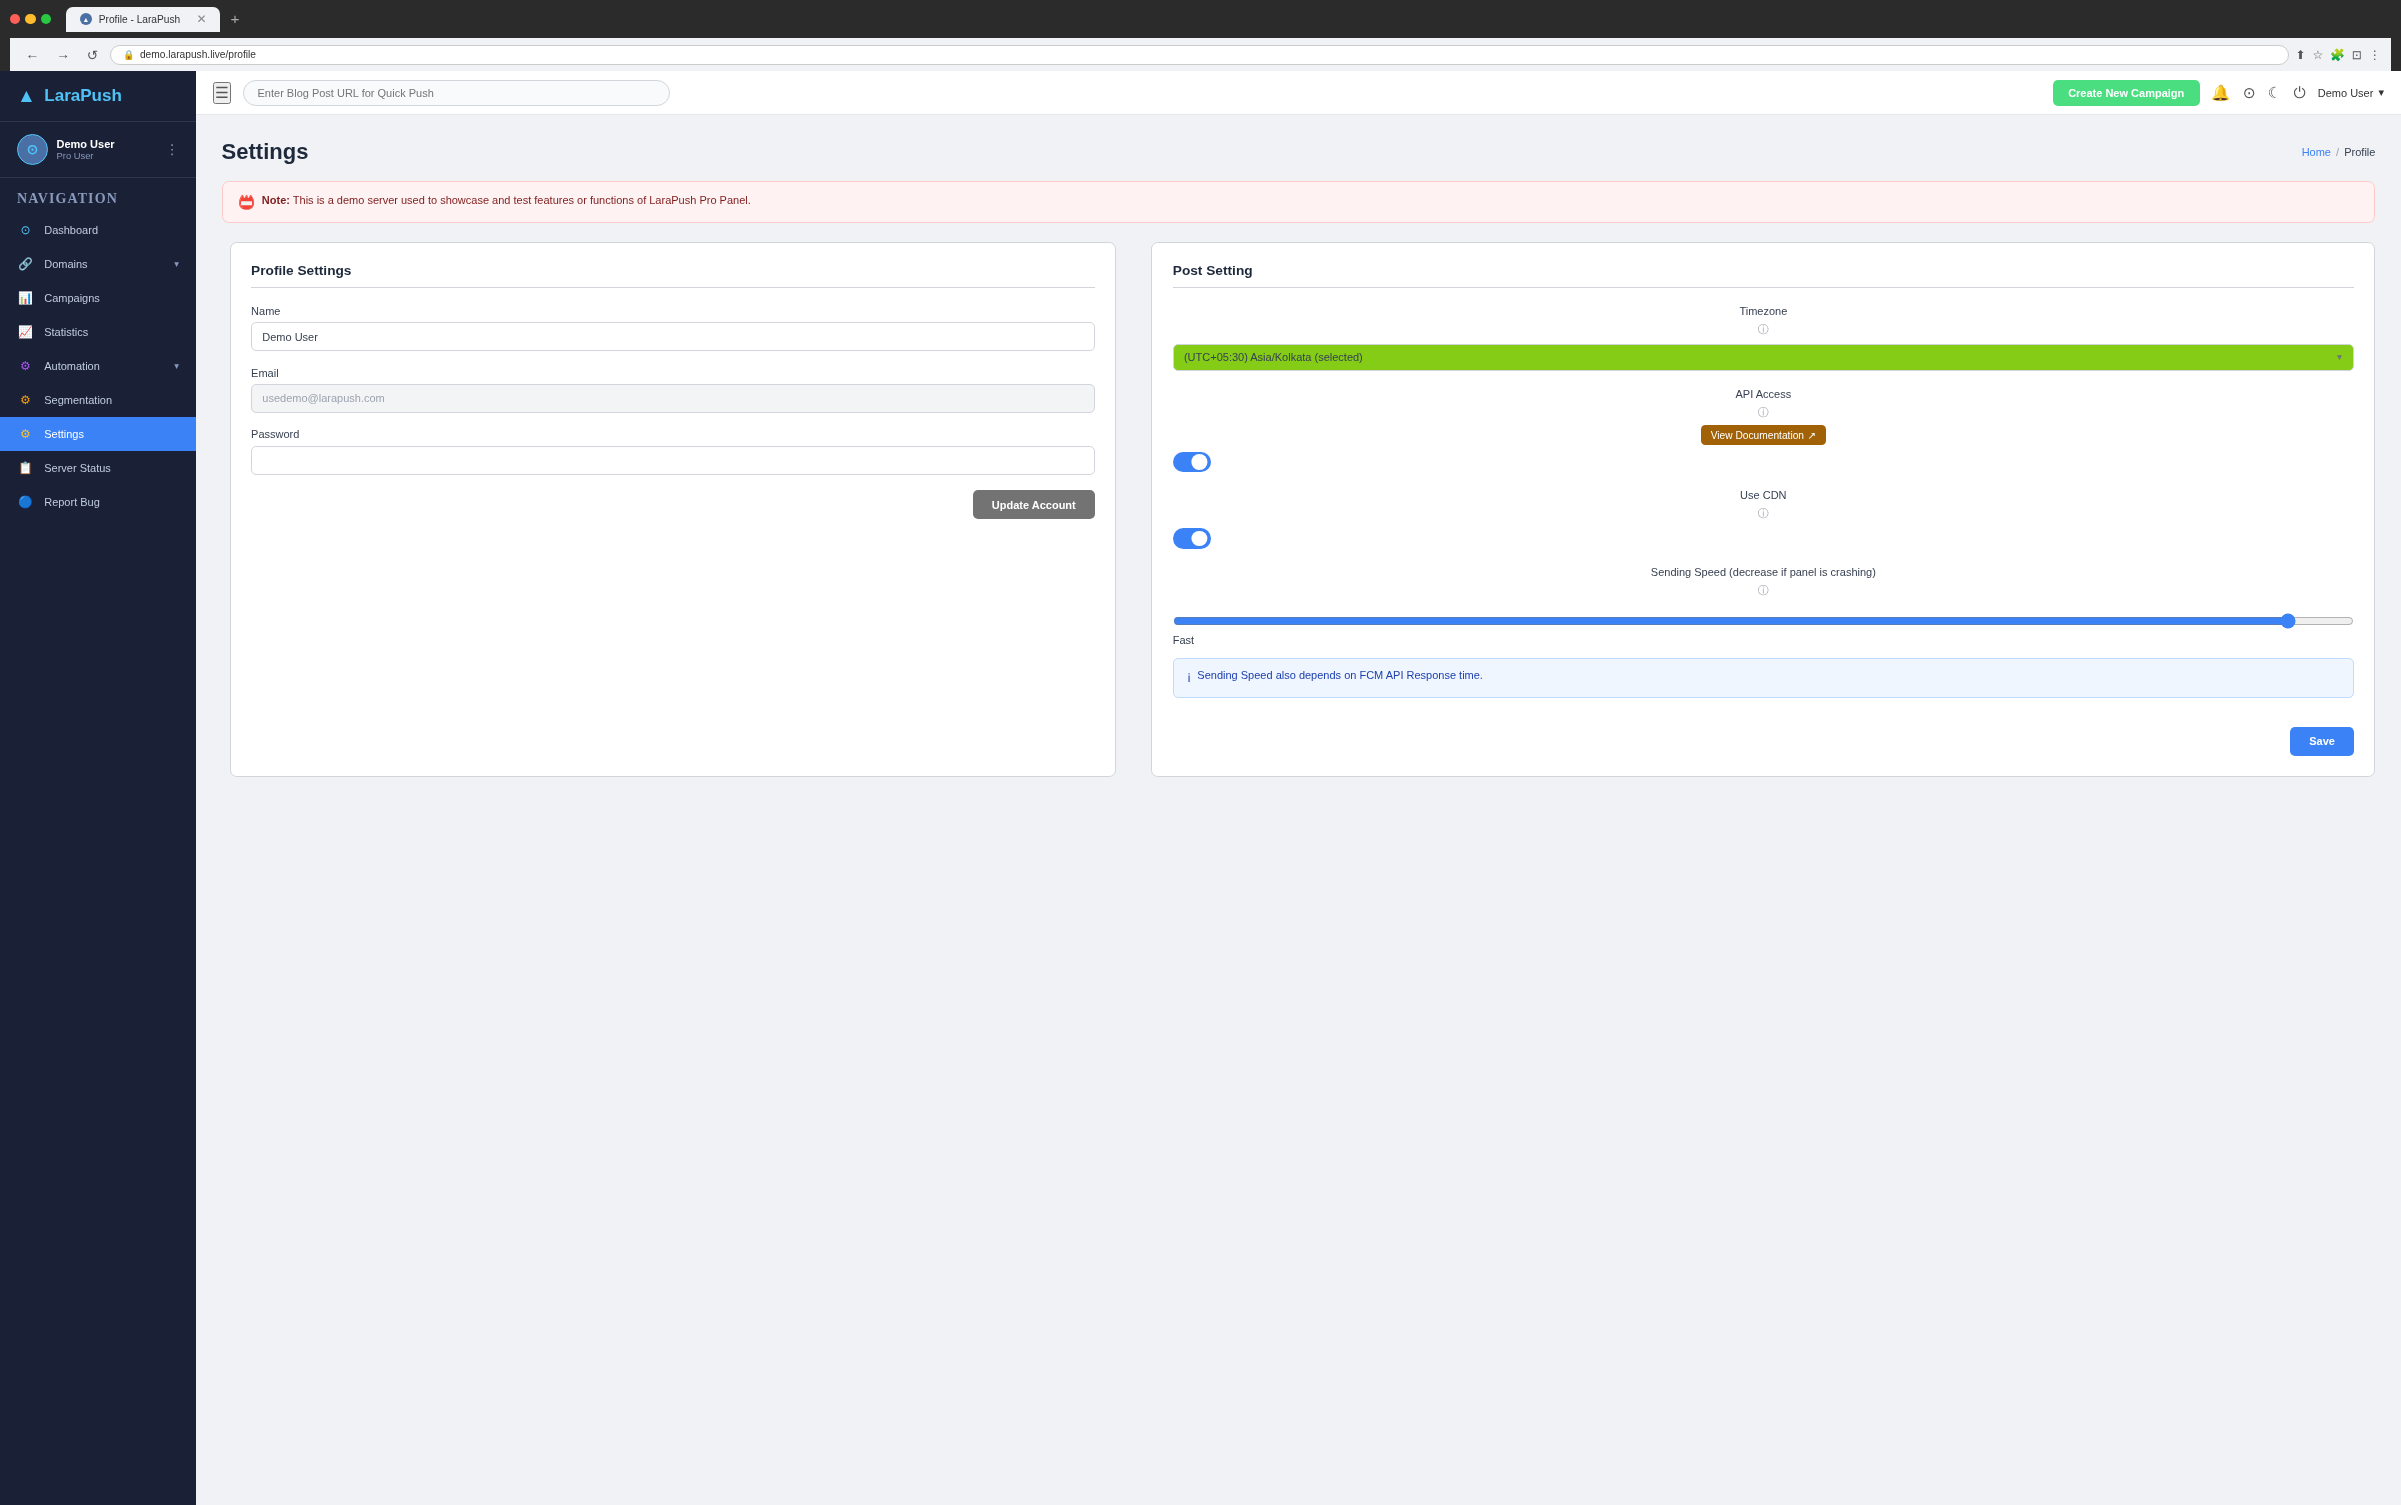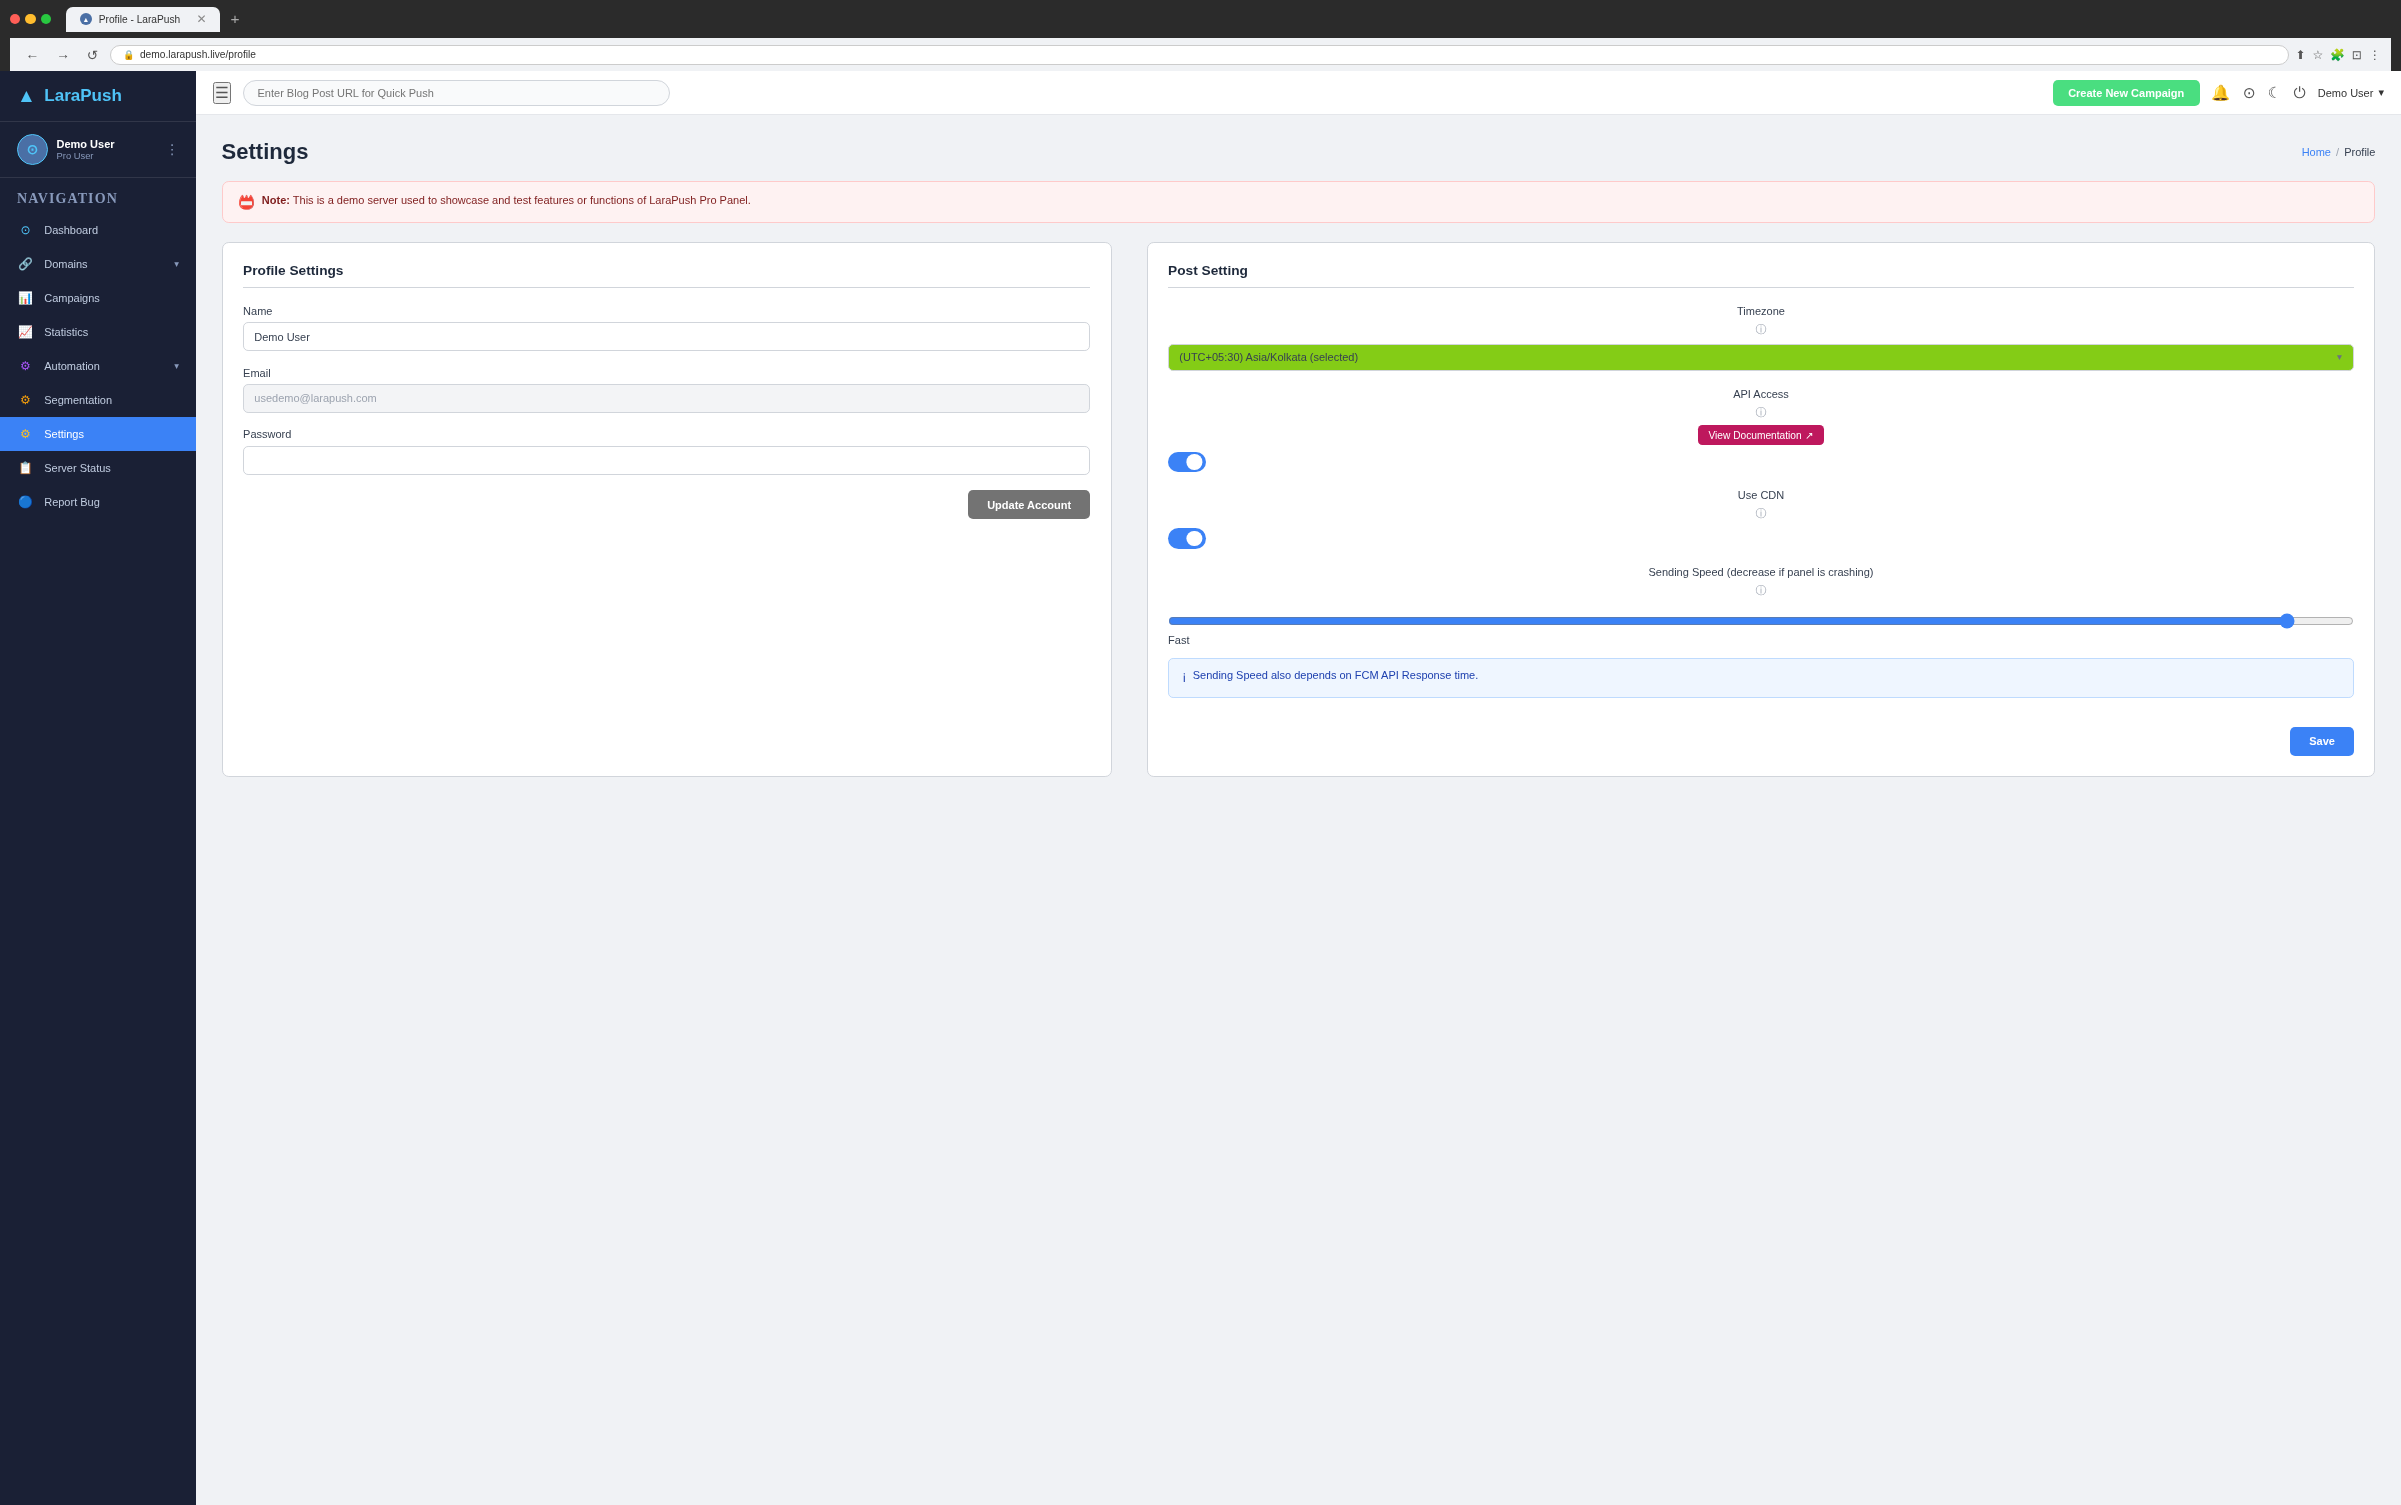--- a/index.html
+++ b/index.html
@@ -64,41 +64,41 @@
     .breadcrumb { font-size: 11px; color: #6b7280; display: flex; align-items: center; gap: 5.1px; }
     .breadcrumb a { color: #3b82f6; text-decoration: none; }
     .breadcrumb-sep { color: #9ca3af; }
     .breadcrumb-current { color: #374151; }
 
     
     .alert { background: #fef2f2; border: 0.9px solid #fecaca; border-radius: 6.8px; padding: 12px 15.4px; margin-bottom: 19px; font-size: 11px; color: #7f1d1d; display: flex; align-items: flex-start; gap: 6.8px; }
     .alert-icon { font-size: 13.7px; flex-shrink: 0; }
 
     
-    .cards-row { display: flex; gap: 35px; }
+    .cards-row { display: flex; gap: 35px; margin-left: 8px; }
 
     
     .settings-card { background: white; border: 1.7px solid #d1d5db; border-radius: 6.8px; padding: 20.5px; flex: 1; }
     .card-title { font-size: 13.7px; font-weight: 600; color: #1e293b; margin-bottom: 17px; border-bottom: 1.7px solid #d1d5db; padding-bottom: 8.5px; }
     .form-group { margin-bottom: 15.4px; }
     .form-label { font-size: 11px; color: #374151; font-weight: 500; margin-bottom: 5.1px; display: block; }
     .form-control { width: 100%; border: 0.9px solid #d1d5db; border-radius: 5.1px; padding: 7.7px 10.2px; font-size: 11px; color: #374151; outline: none; background: white; }
     .form-control:disabled { background: #f3f4f6; color: #9ca3af; }
     .form-control::placeholder { color: #9ca3af; }
     .btn-update { background: #737373; color: white; border: none; border-radius: 5.1px; padding: 8.5px 19px; font-size: 11px; font-weight: 600; cursor: pointer; float: right; }
 
     
     .panel-card { background: white; border: 1.7px solid #d1d5db; border-radius: 6.8px; padding: 20.5px; flex: 1.4; }
     .panel-row { margin-bottom: 17px; }
     .panel-label { font-size: 11px; color: #374151; font-weight: 500; margin-bottom: 6.8px; display: flex; align-items: center; gap: 5.1px; flex-direction: column; }
     .info-icon { color: #9ca3af; font-size: 11px; }
     .timezone-select { width: 100%; border: 0.9px solid #d1d5db; border-radius: 5.1px; padding: 6.8px 10.2px; font-size: 11px; color: #374151; background: #84cc16; outline: none; appearance: none; }
     .select-wrapper { position: relative; }
     .select-wrapper::after { content: '▼'; position: absolute; right: 10.2px; top: 50%; transform: translateY(-50%); font-size: 8.5px; color: #6b7280; pointer-events: none; }
-    .view-doc-btn { background: #be185d; color: white; border: none; border-radius: 4.3px; padding: 4.3px 10.2px; font-size: 10.2px; cursor: pointer; display: flex; align-items: center; gap: 3.4px; }
+    .view-doc-btn { background: #a16207; color: white; border: none; border-radius: 4.3px; padding: 4.3px 10.2px; font-size: 10.2px; cursor: pointer; display: flex; align-items: center; gap: 3.4px; }
     .toggle { position: relative; display: inline-block; width: 38px; height: 20.5px; }
     .toggle input { opacity: 0; width: 0; height: 0; }
     .toggle-slider { position: absolute; cursor: pointer; top: 0; left: 0; right: 0; bottom: 0; background: #3b82f6; border-radius: 20.5px; transition: 0.3s; }
     .toggle-slider::before { content: ''; position: absolute; height: 15.4px; width: 15.4px; left: 3.4px; bottom: 2.6px; background: white; border-radius: 50%; transition: 0.3s; transform: translateX(15.4px); }
     .sending-speed-row .speed-label { font-size: 11px; color: #374151; font-weight: 500; display: flex; align-items: center; gap: 5.1px; }
     .speed-slider { width: 100%; margin: 8.5px 0 5.1px; accent-color: #3b82f6; }
     .speed-value-label { font-size: 11px; color: #374151; }
     .info-box { background: #eff6ff; border: 0.9px solid #bfdbfe; border-radius: 5.1px; padding: 10.2px 13.7px; font-size: 11px; color: #1e40af; display: flex; align-items: flex-start; gap: 6.8px; margin-top: 12px; }
     .info-box-icon { flex-shrink: 0; font-size: 12px; }
     .btn-save { background: #3b82f6; color: white; border: none; border-radius: 5.1px; padding: 8.5px 19px; font-size: 11px; font-weight: 600; cursor: pointer; float: right; margin-top: 12px; }

